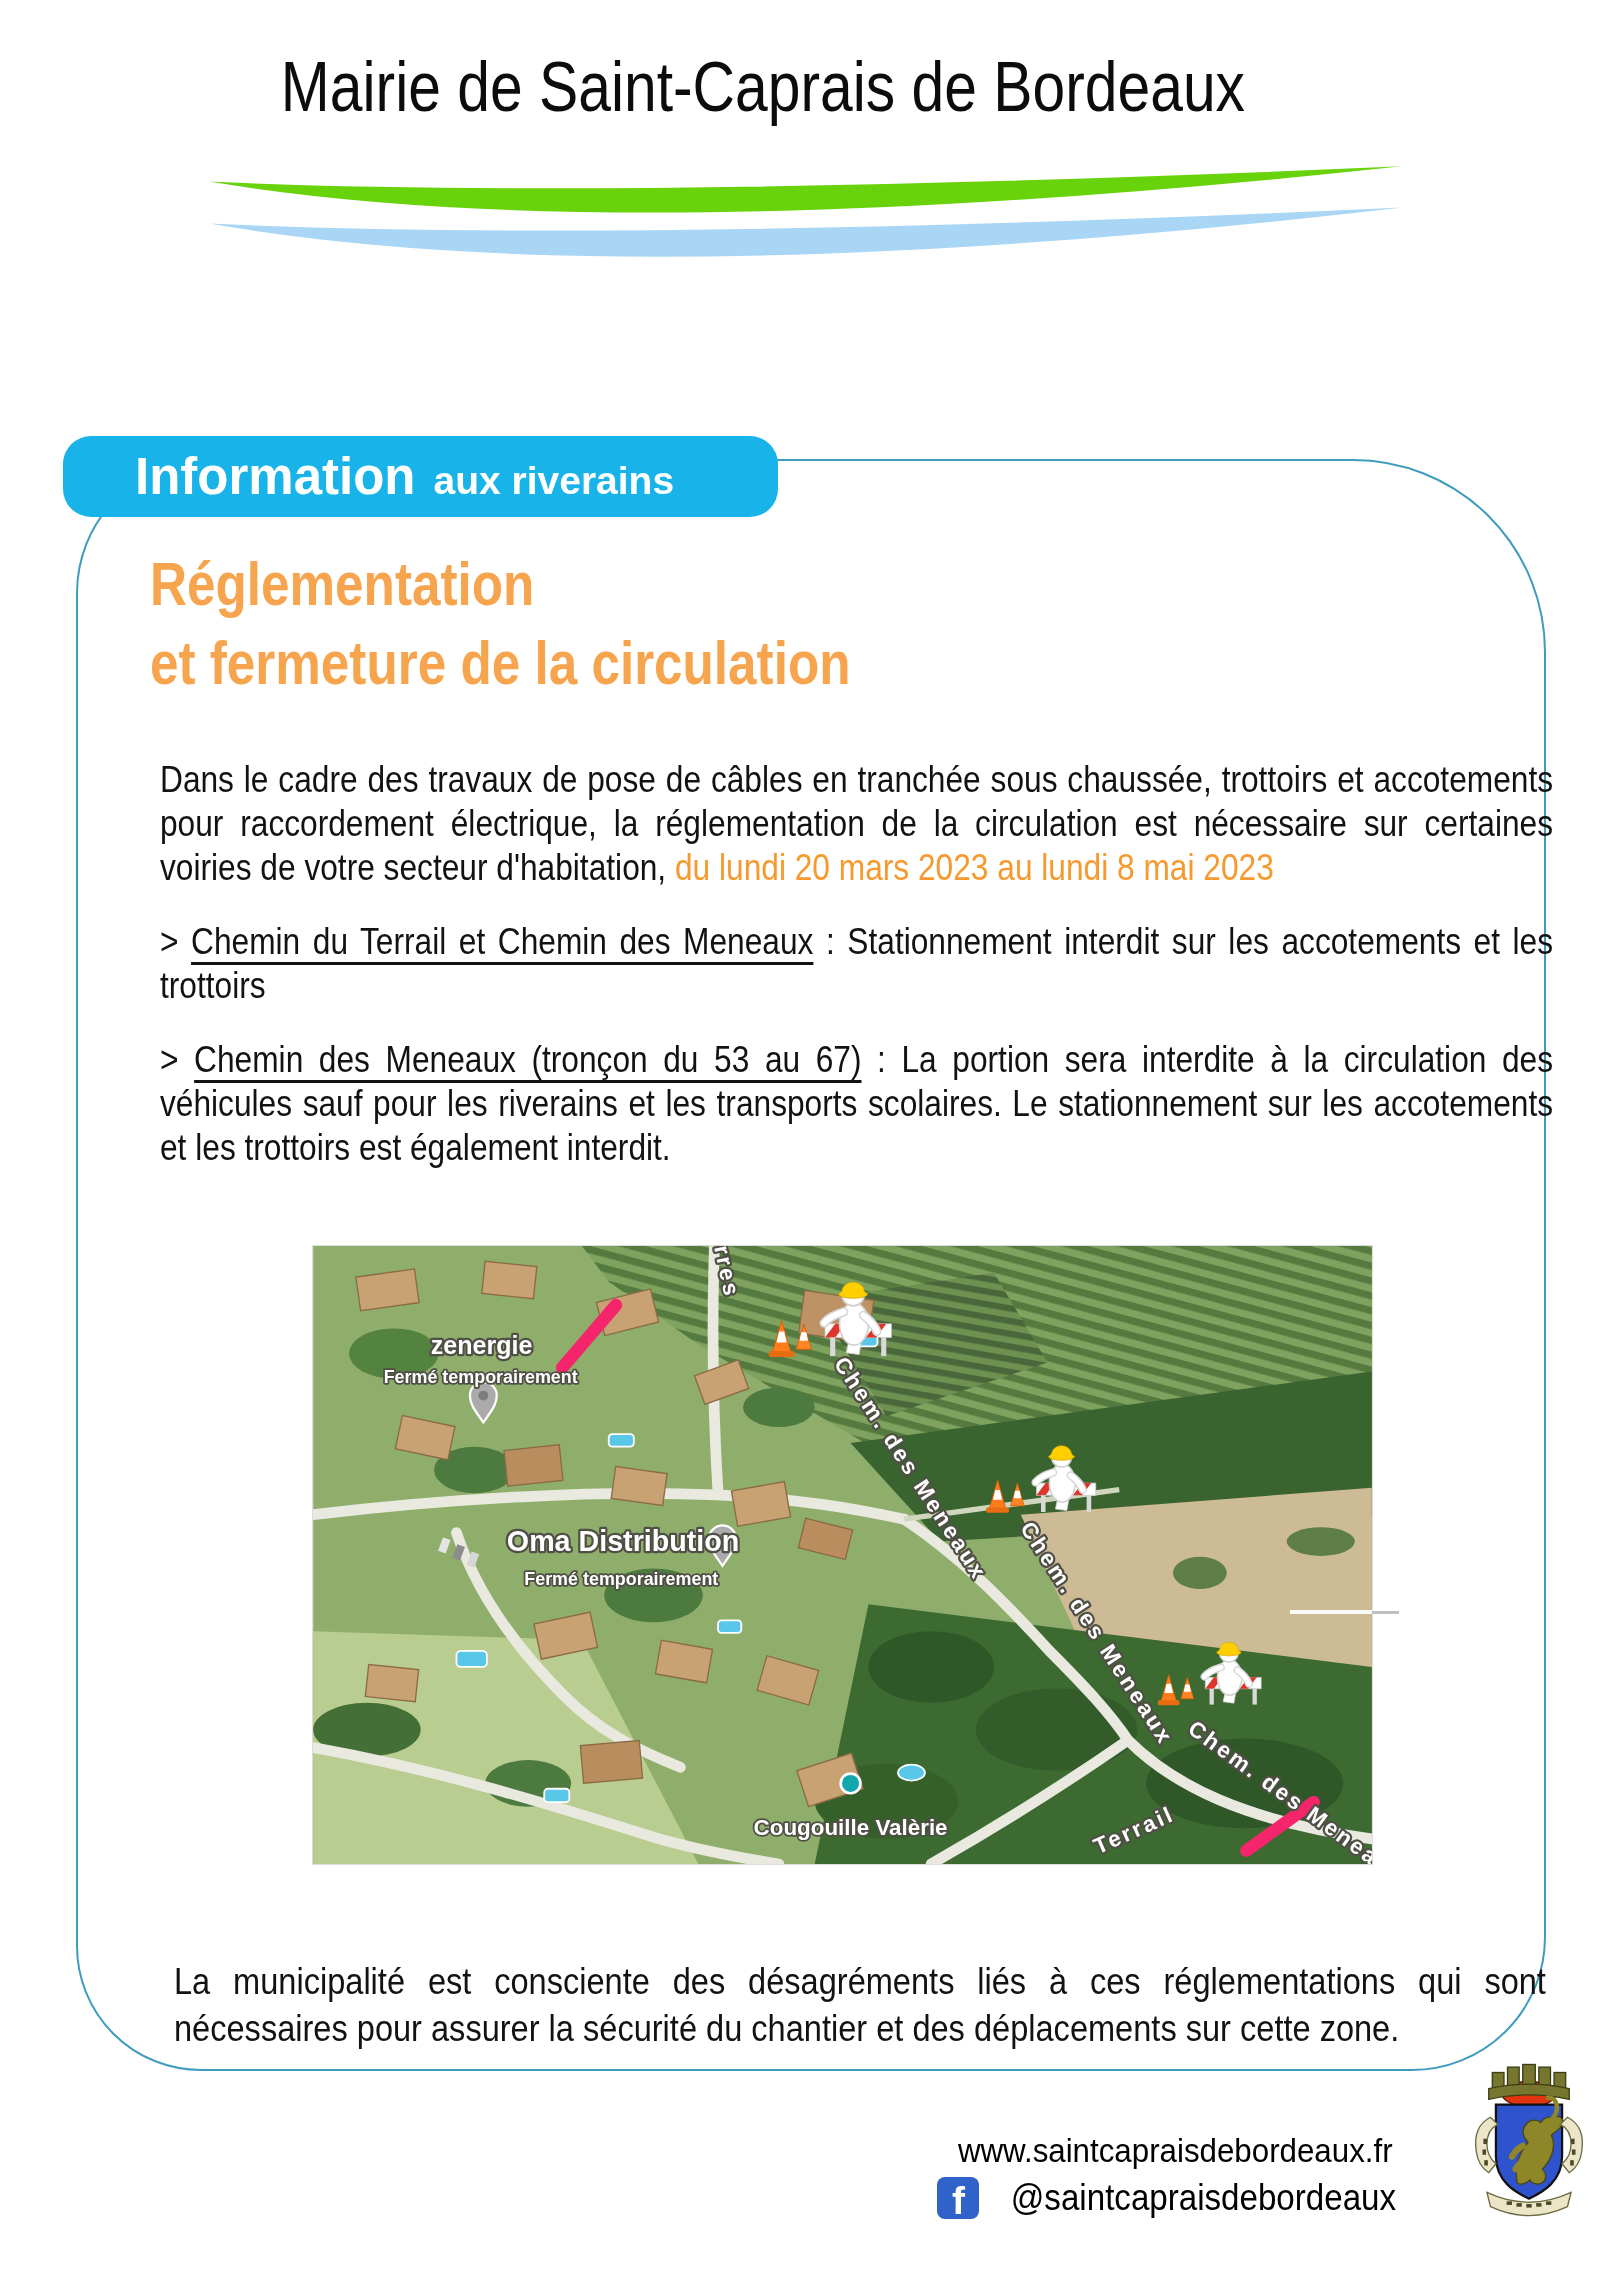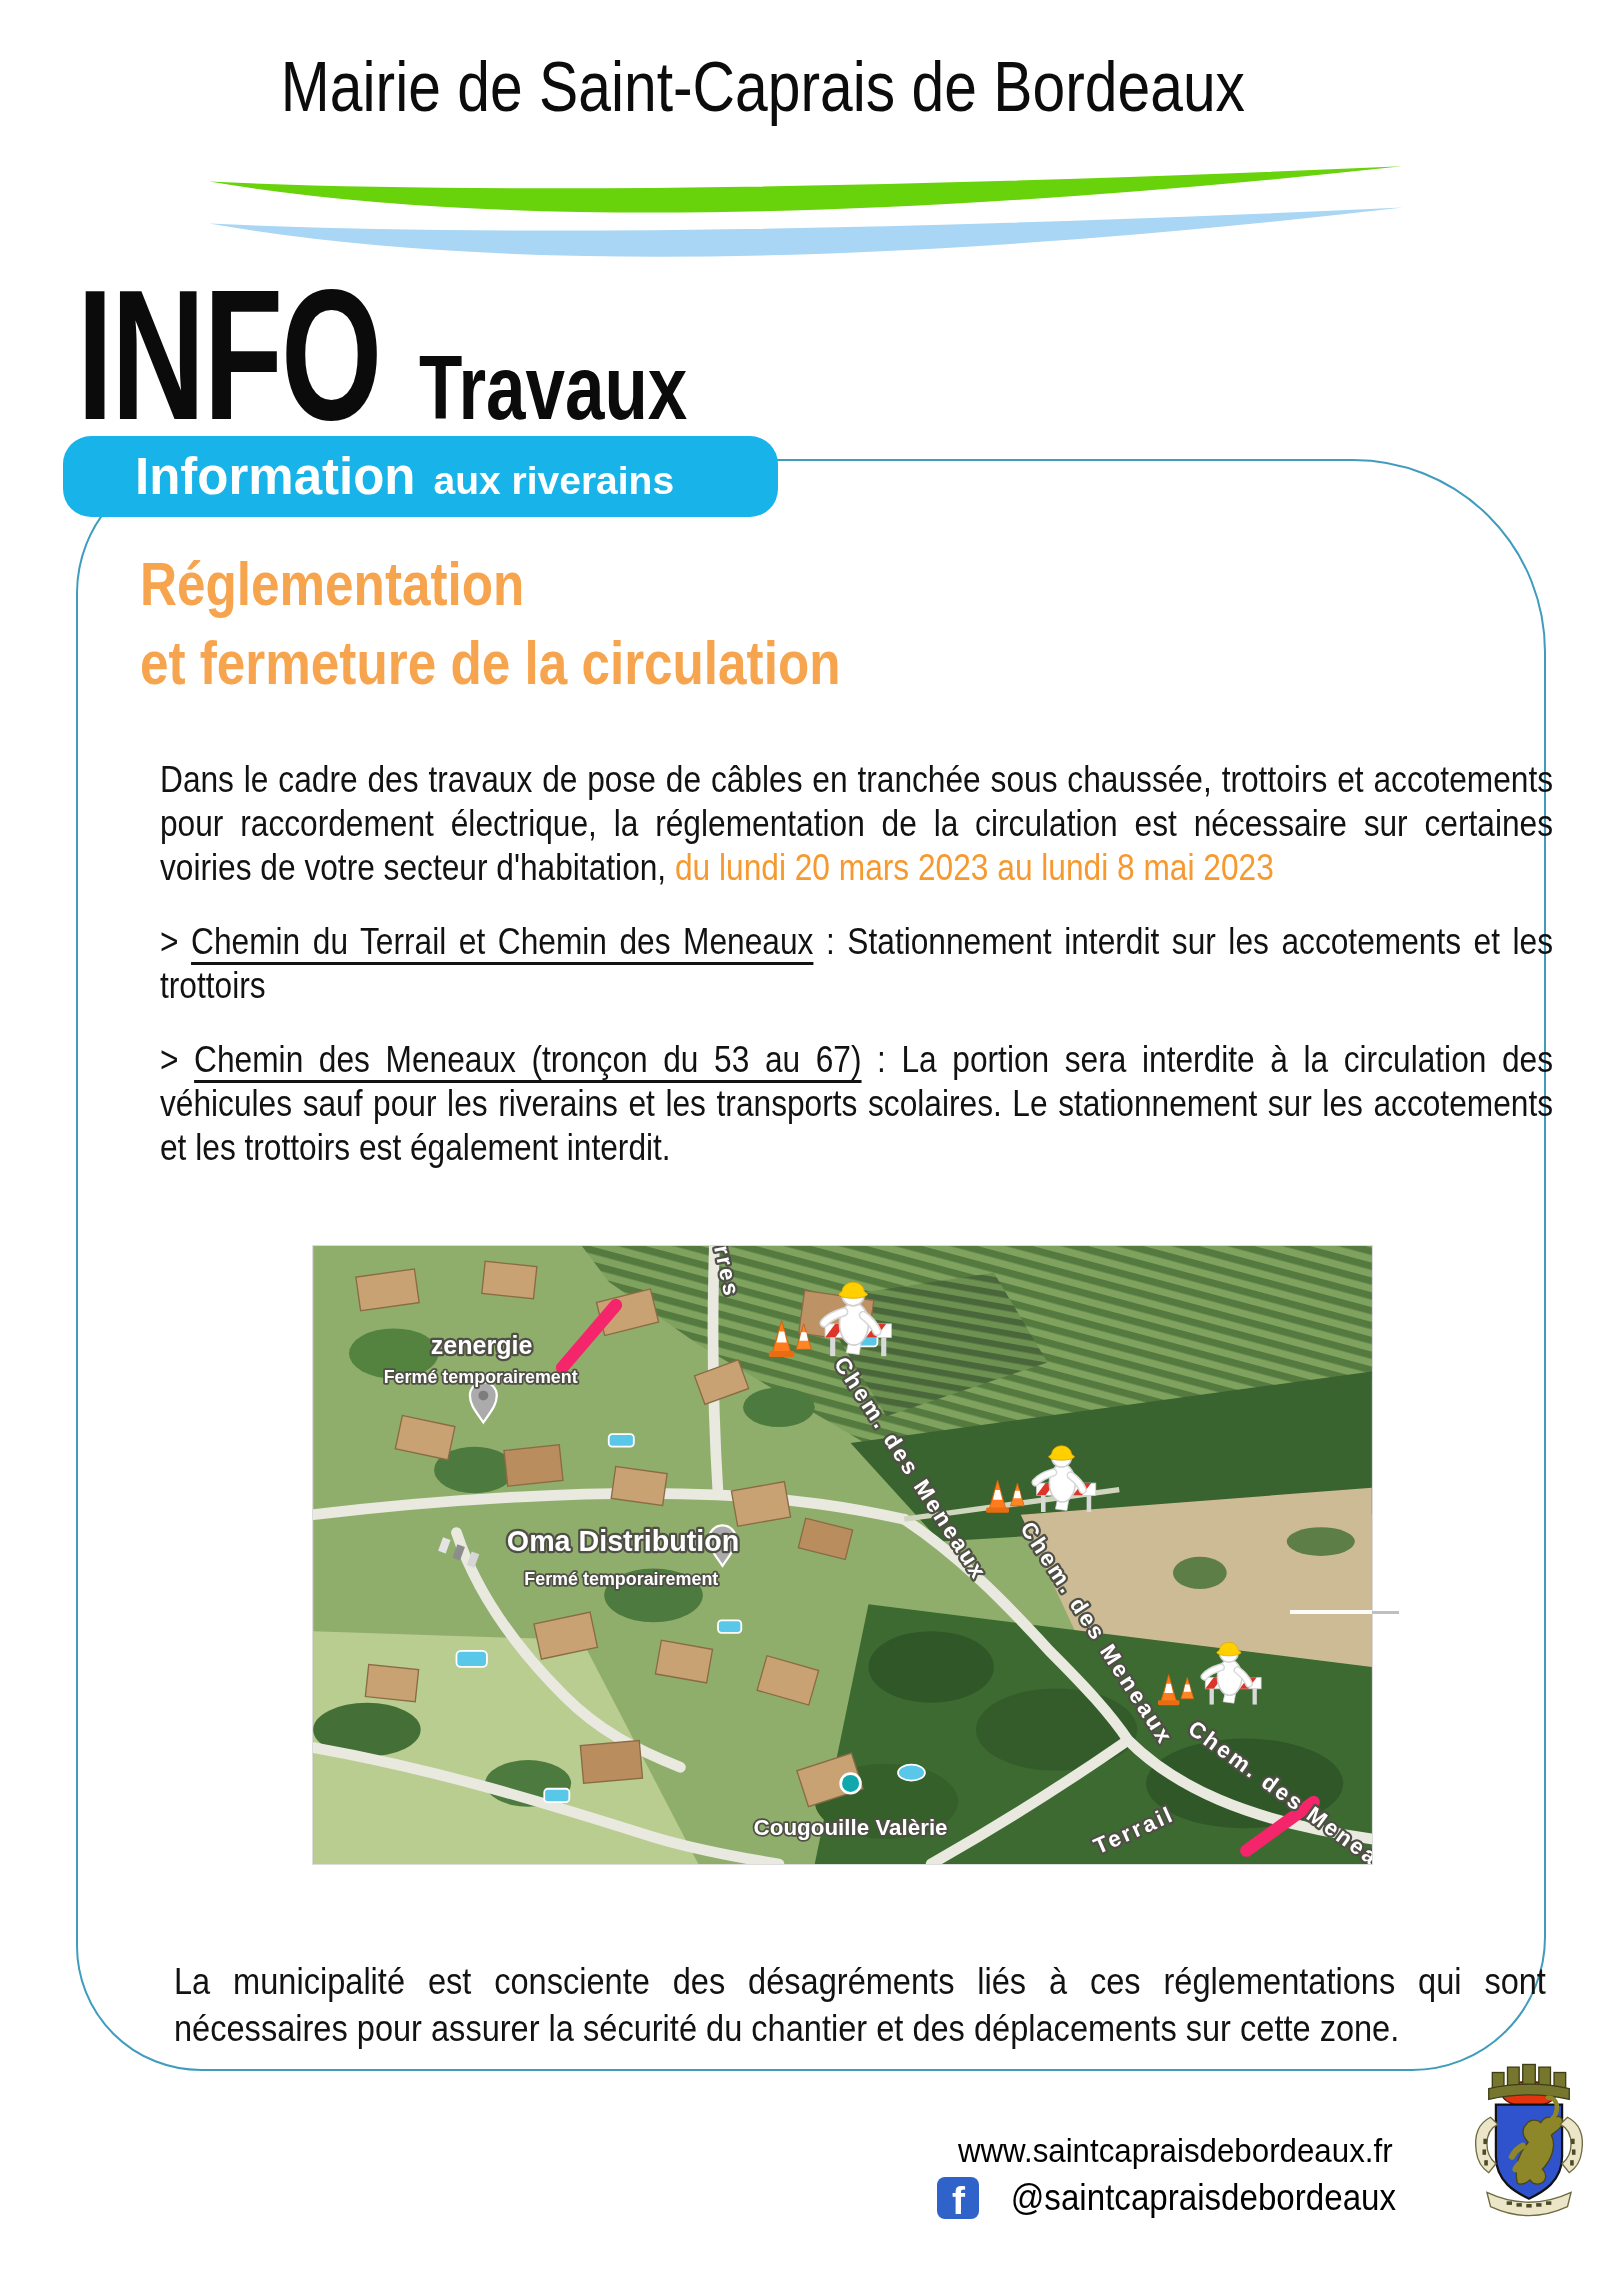--- a/index.html
+++ b/index.html
@@ -26,21 +26,21 @@
          border-radius:28px;display:flex;align-items:center;padding-left:72px;
          box-sizing:border-box;color:#fff;z-index:6;white-space:nowrap;}
   .badge-main{font-size:51px;font-weight:bold;}
   .badge-sub{font-size:39px;font-weight:bold;margin-left:18px;margin-top:9px;}
 
   
   .border-box{position:absolute;left:76px;top:459px;width:1466px;height:1608px;
               border:2.7px solid #3f9cbe;border-radius:134px 193px 134px 125px;z-index:1;}
 
   
-  .orange-heading{position:absolute;left:140px;top:545px;z-index:3;color:#f7a44e;
+  .orange-heading{position:absolute;left:150px;top:545px;z-index:3;color:#f7a44e;
                   font-weight:bold;line-height:79px;font-size:61px;white-space:nowrap;}
   .orange-heading .ln{display:block;transform:scaleX(0.84);transform-origin:0 0;}
 
   
   .body-copy{position:absolute;left:134px;top:758px;width:1394px;z-index:3;margin-left:26px;}
   .body-copy .inner{width:1583px;transform:scaleX(0.88);transform-origin:0 0;
                     font-size:36px;line-height:44px;text-align:justify;color:#121212;}
   .body-copy p{margin:0 0 30px 0;}
   .uline{text-decoration:underline;text-decoration-thickness:2.7px;text-underline-offset:8px;}
   .orange-inline{color:#f6992e;}
@@ -84,24 +84,20 @@
 
   <div class="header-title">
     <span class="inner">Mairie de Saint-Caprais de Bordeaux</span>
   </div>
 
   <svg class="swoosh" viewBox="0 0 1811 360">
     <path d="M233,203 Q690,224 1566,186 Q690,280 233,203 Z" fill="#68d30b"></path>
     <path d="M233,250 Q700,272 1567,232 Q700,332 233,250 Z" fill="#a8d6f4"></path>
   </svg>
 
-  <div class="info-row">
-    <span class="info-word">INFO</span>
-    <span class="travaux-word">Travaux</span>
-  </div>
 
   <div class="border-box"></div>
 
   <div class="badge">
     <span class="badge-main">Information</span>
     <span class="badge-sub">aux riverains</span>
   </div>
 
   <div class="orange-heading">
     <span class="ln">Réglementation</span>

